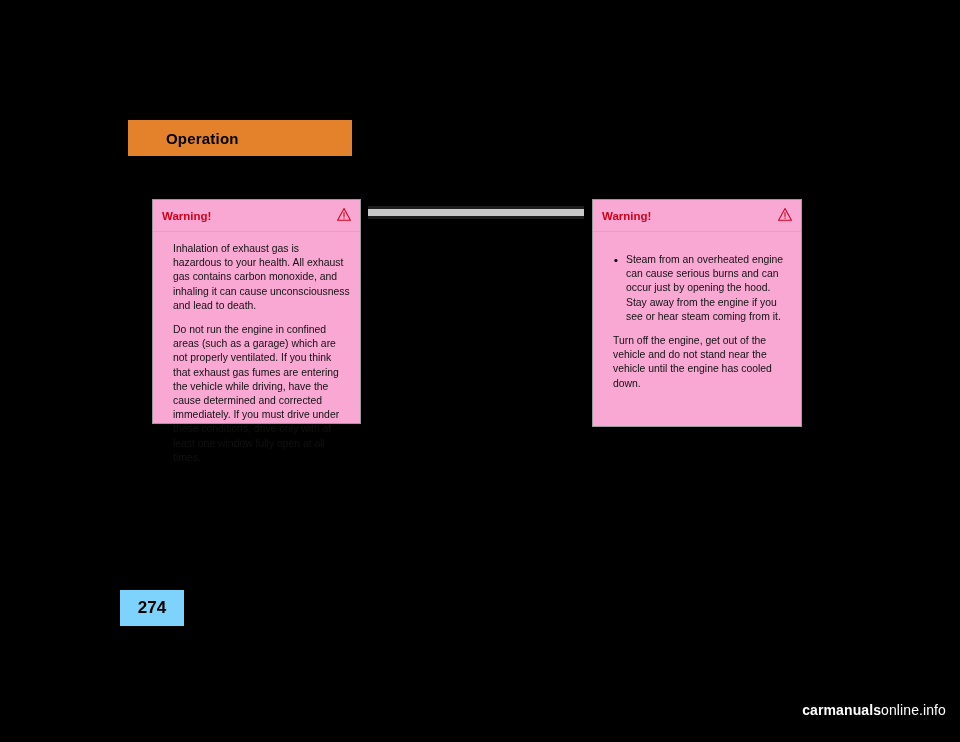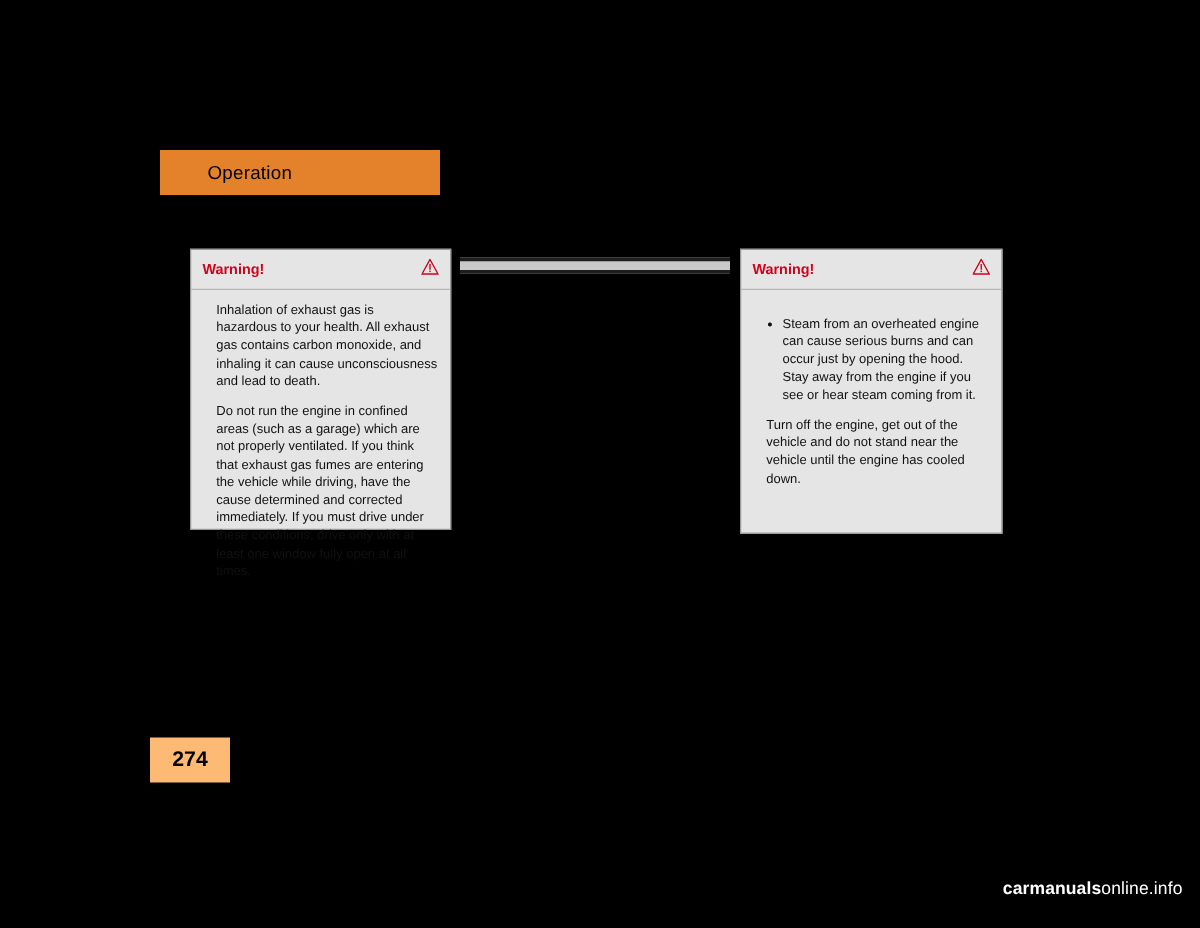--- a/index.html
+++ b/index.html
@@ -29,29 +29,29 @@
     top: 120px;
     width: 224px;
     height: 36px;
     background: #E3822B;
     display: flex;
     align-items: center;
   }
   .section-tab .label {
     color: #000000;
     font-size: 15px;
-    font-weight: normal;
+    font-weight: bold;
     margin-left: 38px;
     letter-spacing: 0.2px;
   }
 
   
   .warning-box {
     position: absolute;
-    background: #e5e5e5;
+    background: #f9a8d4;
     border: 1px solid #9a9a9a;
     box-sizing: border-box;
   }
   .warning-box.left {
     left: 152px;
     top: 199px;
     width: 209px;
     height: 225px;
   }
   .warning-box.right {
@@ -128,21 +128,21 @@
     box-sizing: border-box;
   }
 
   
   .page-number {
     position: absolute;
     left: 120px;
     top: 590px;
     width: 64px;
     height: 36px;
-    background: #fdba74;
+    background: #7dd3fc;
     display: flex;
     align-items: center;
     justify-content: center;
   }
   .page-number .num {
     color: #000000;
     font-size: 17px;
     font-weight: bold;
   }
 

